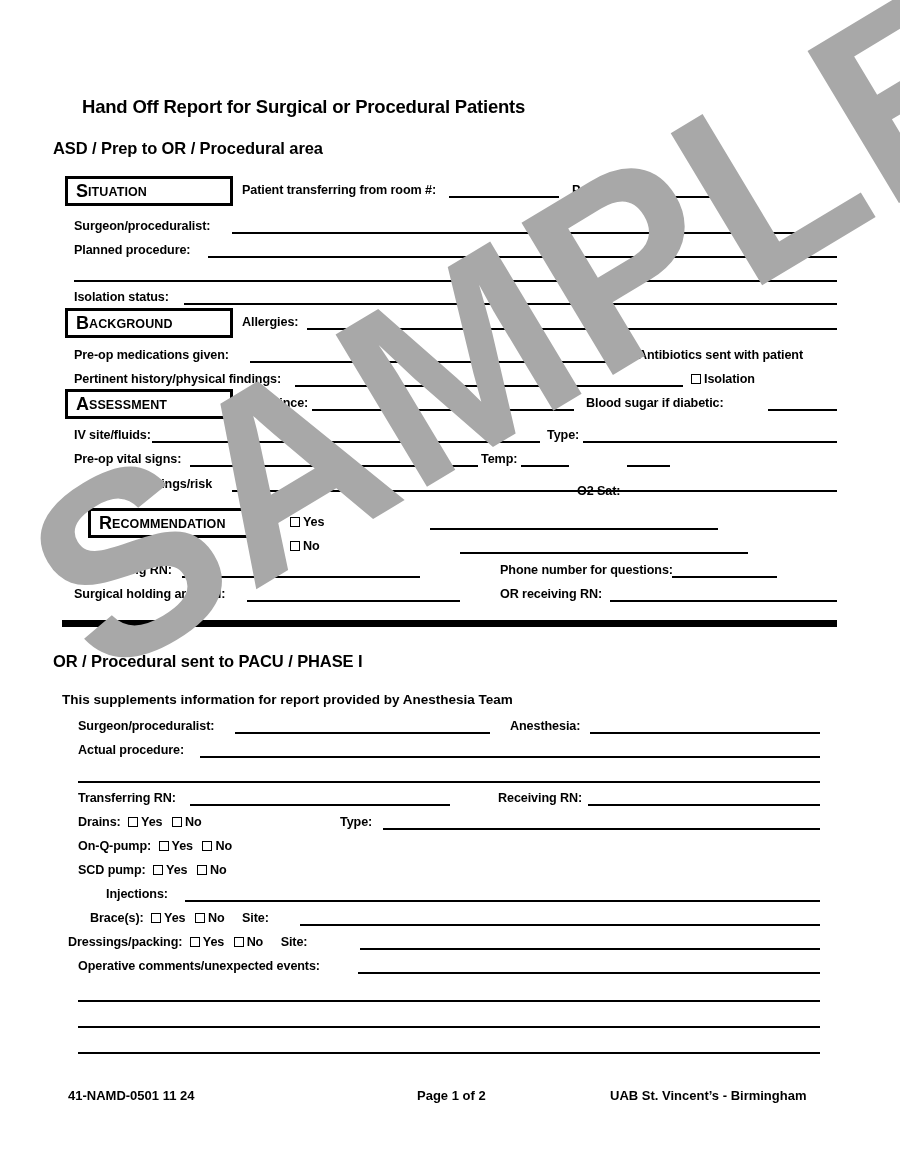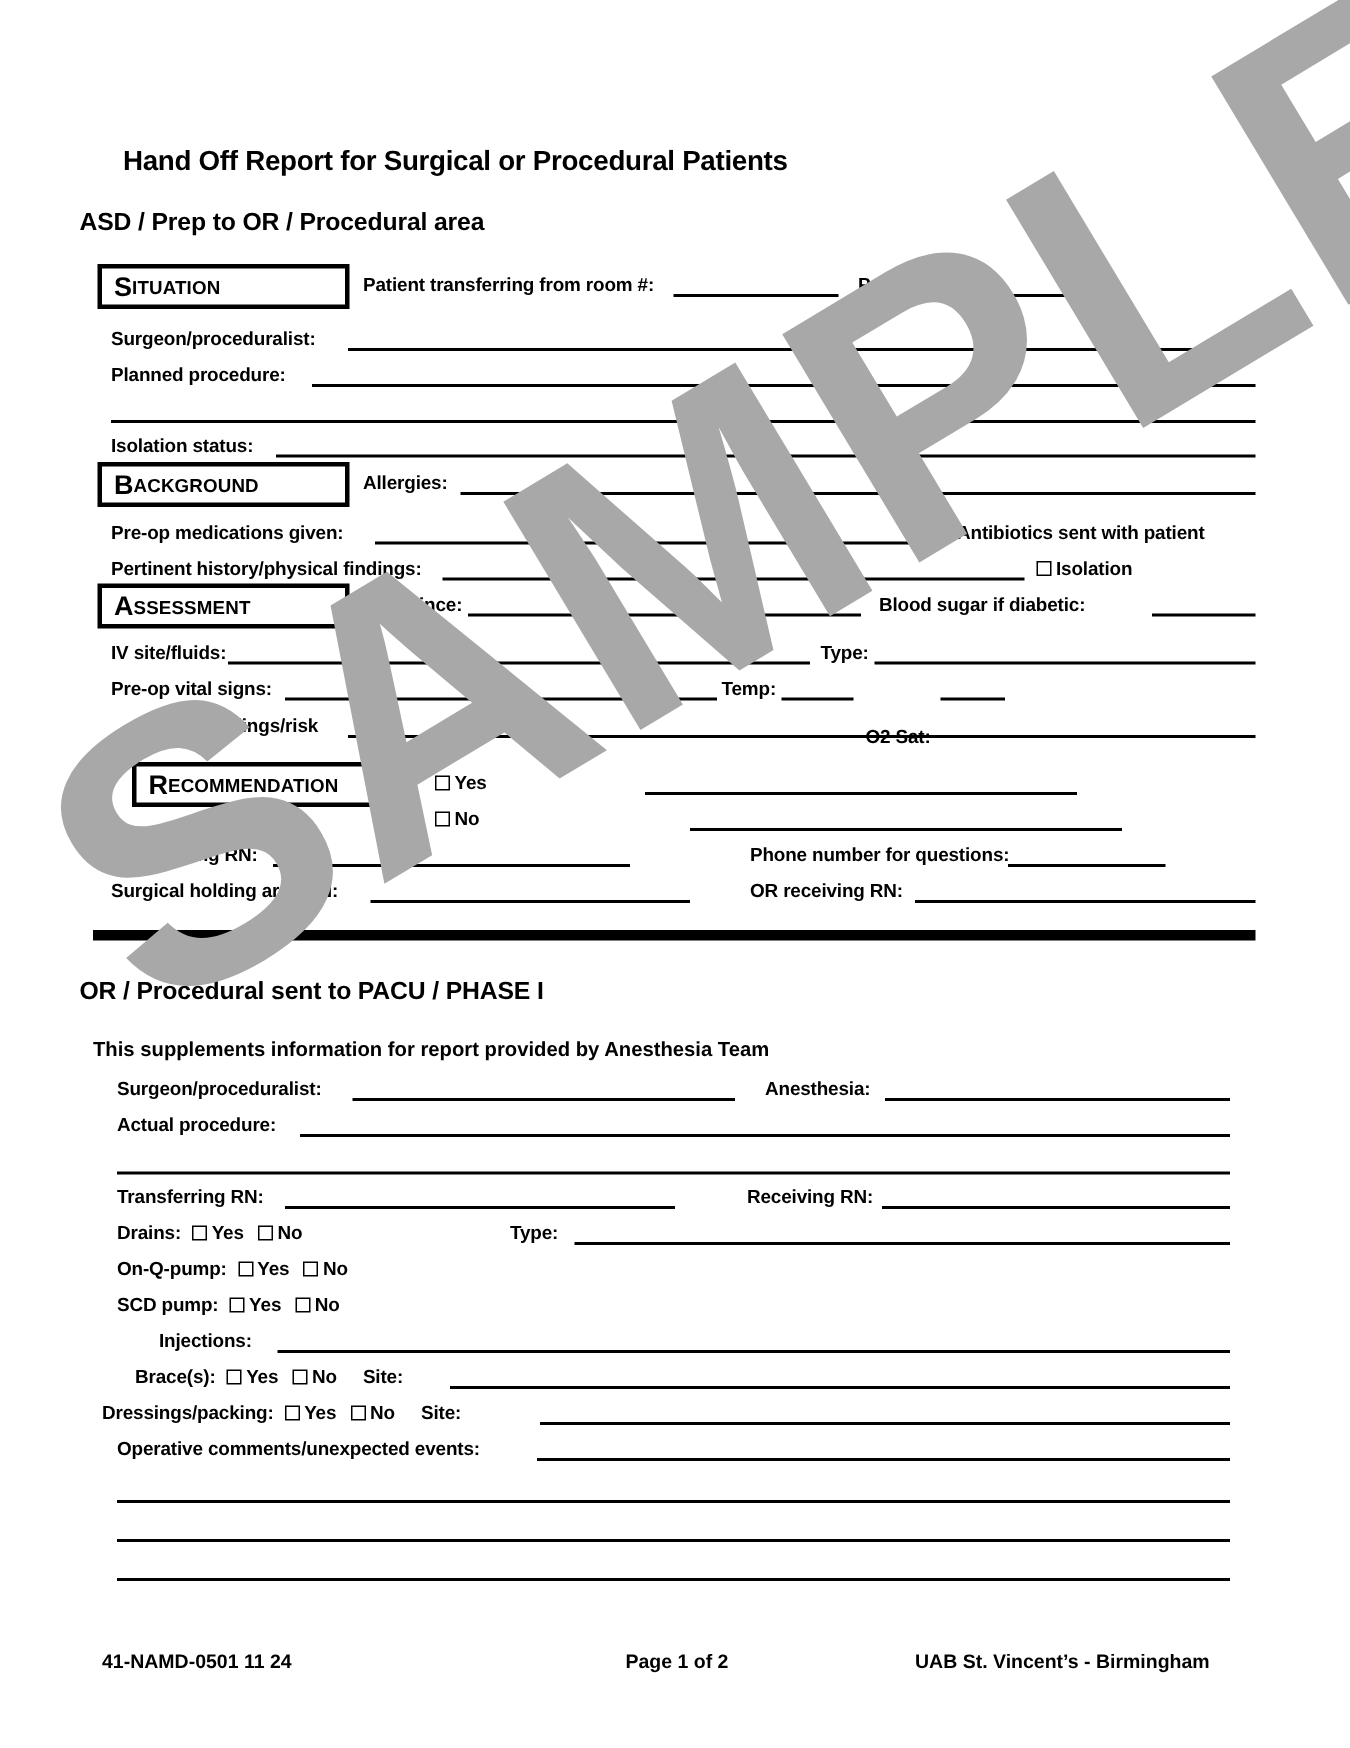--- a/index.html
+++ b/index.html
@@ -125,21 +125,20 @@
     top: 1px;
   }
 
   
   .footer-item {
     position: absolute;
     top: 1088px;
     font-size: 13px;
     font-weight: bold;
     white-space: nowrap;
-    margin-top: 12px;
   }
   #footer-form-id { left: 68px; }
   #footer-page    { left: 417px; }
   #footer-org     { left: 610px; }
 </style>
 </head>
 <body>
 
 <div class="page">
 

